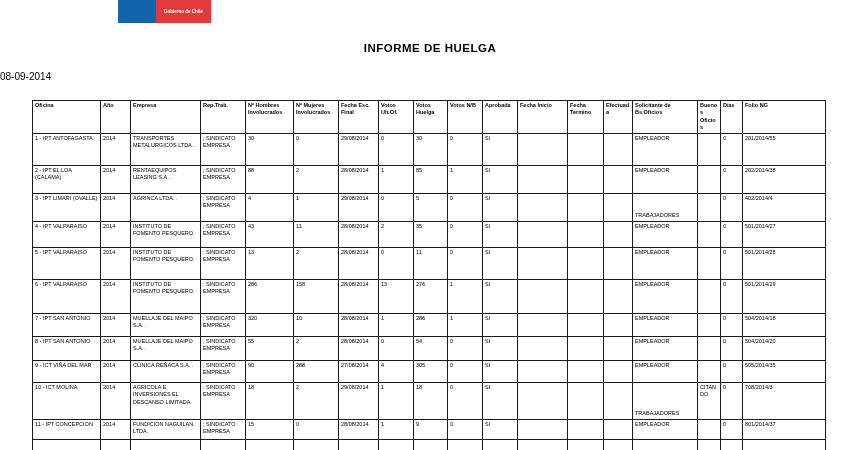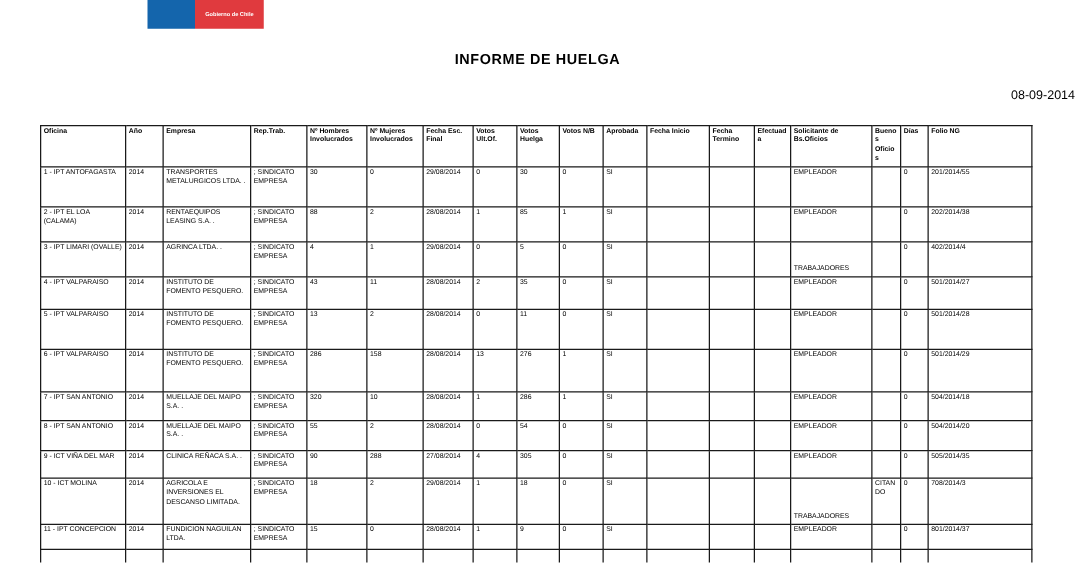--- a/index.html
+++ b/index.html
@@ -14,21 +14,21 @@
   .logo-blue { width: 38px; height: 23px; }
   .logo-red  { width: 55px; height: 23px; display: flex; align-items: center; justify-content: center; }
   .logo-red span { color: #fff; font-size: 4.5px; font-weight: bold; white-space: nowrap; }
 
   
   .doc-title {
     position: absolute; top: 42px; left: 0; width: 860px; text-align: center;
     font-size: 11.5px; font-weight: bold; letter-spacing: 0.5px;
   }
   .doc-date {
-    position: absolute; top: 71px; left: 0; width: 860px; text-align: right;
+    position: absolute; top: 71px; left: 0; width: 860px; text-align: left;
     font-size: 10px; font-weight: normal;
   }
 
   
   table.report {
     position: absolute; left: 32px; top: 100px; width: 793px;
     border-collapse: collapse; table-layout: fixed;
     font-size: 5.5px; line-height: 1.35;
   }
   table.report th, table.report td {

